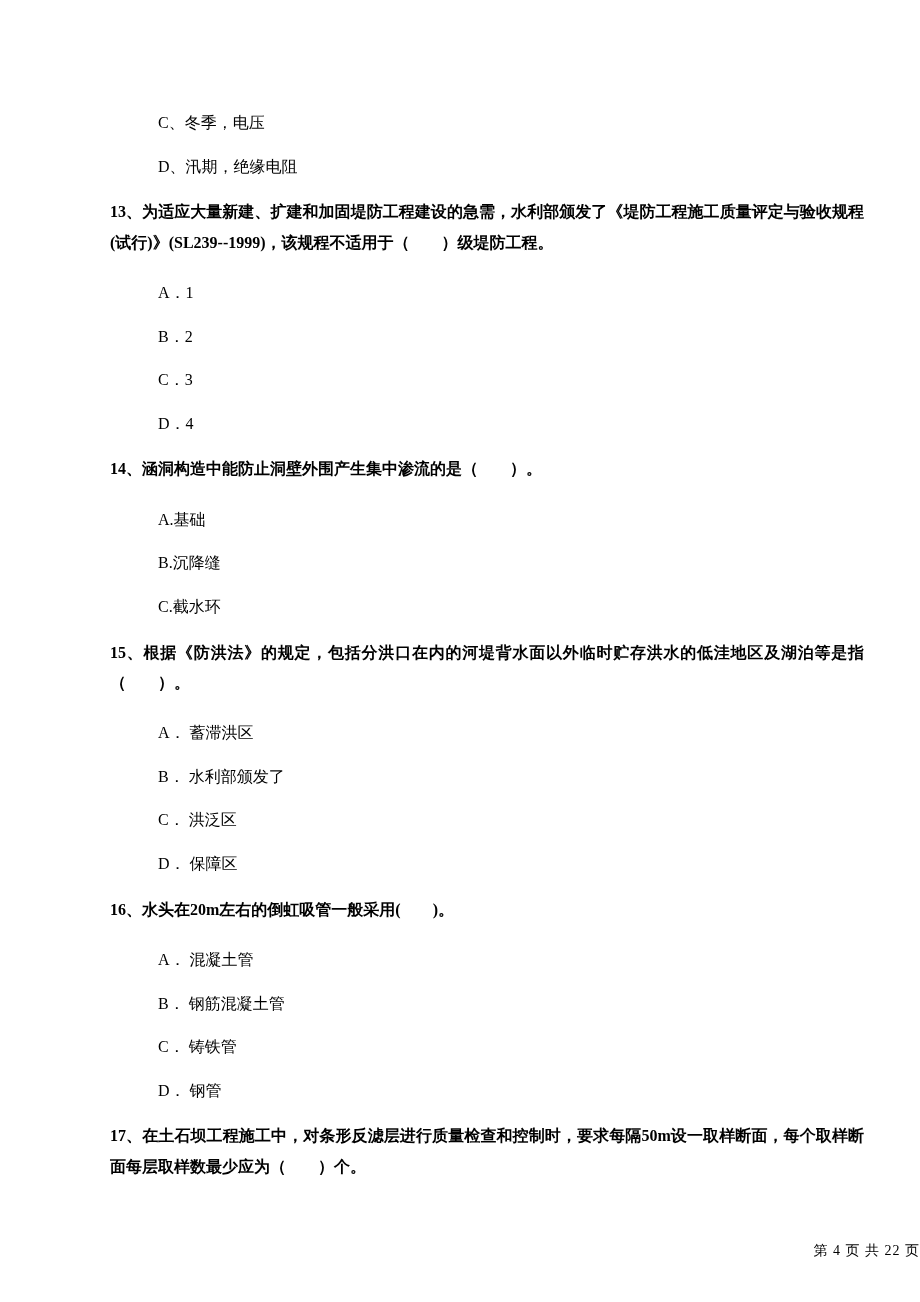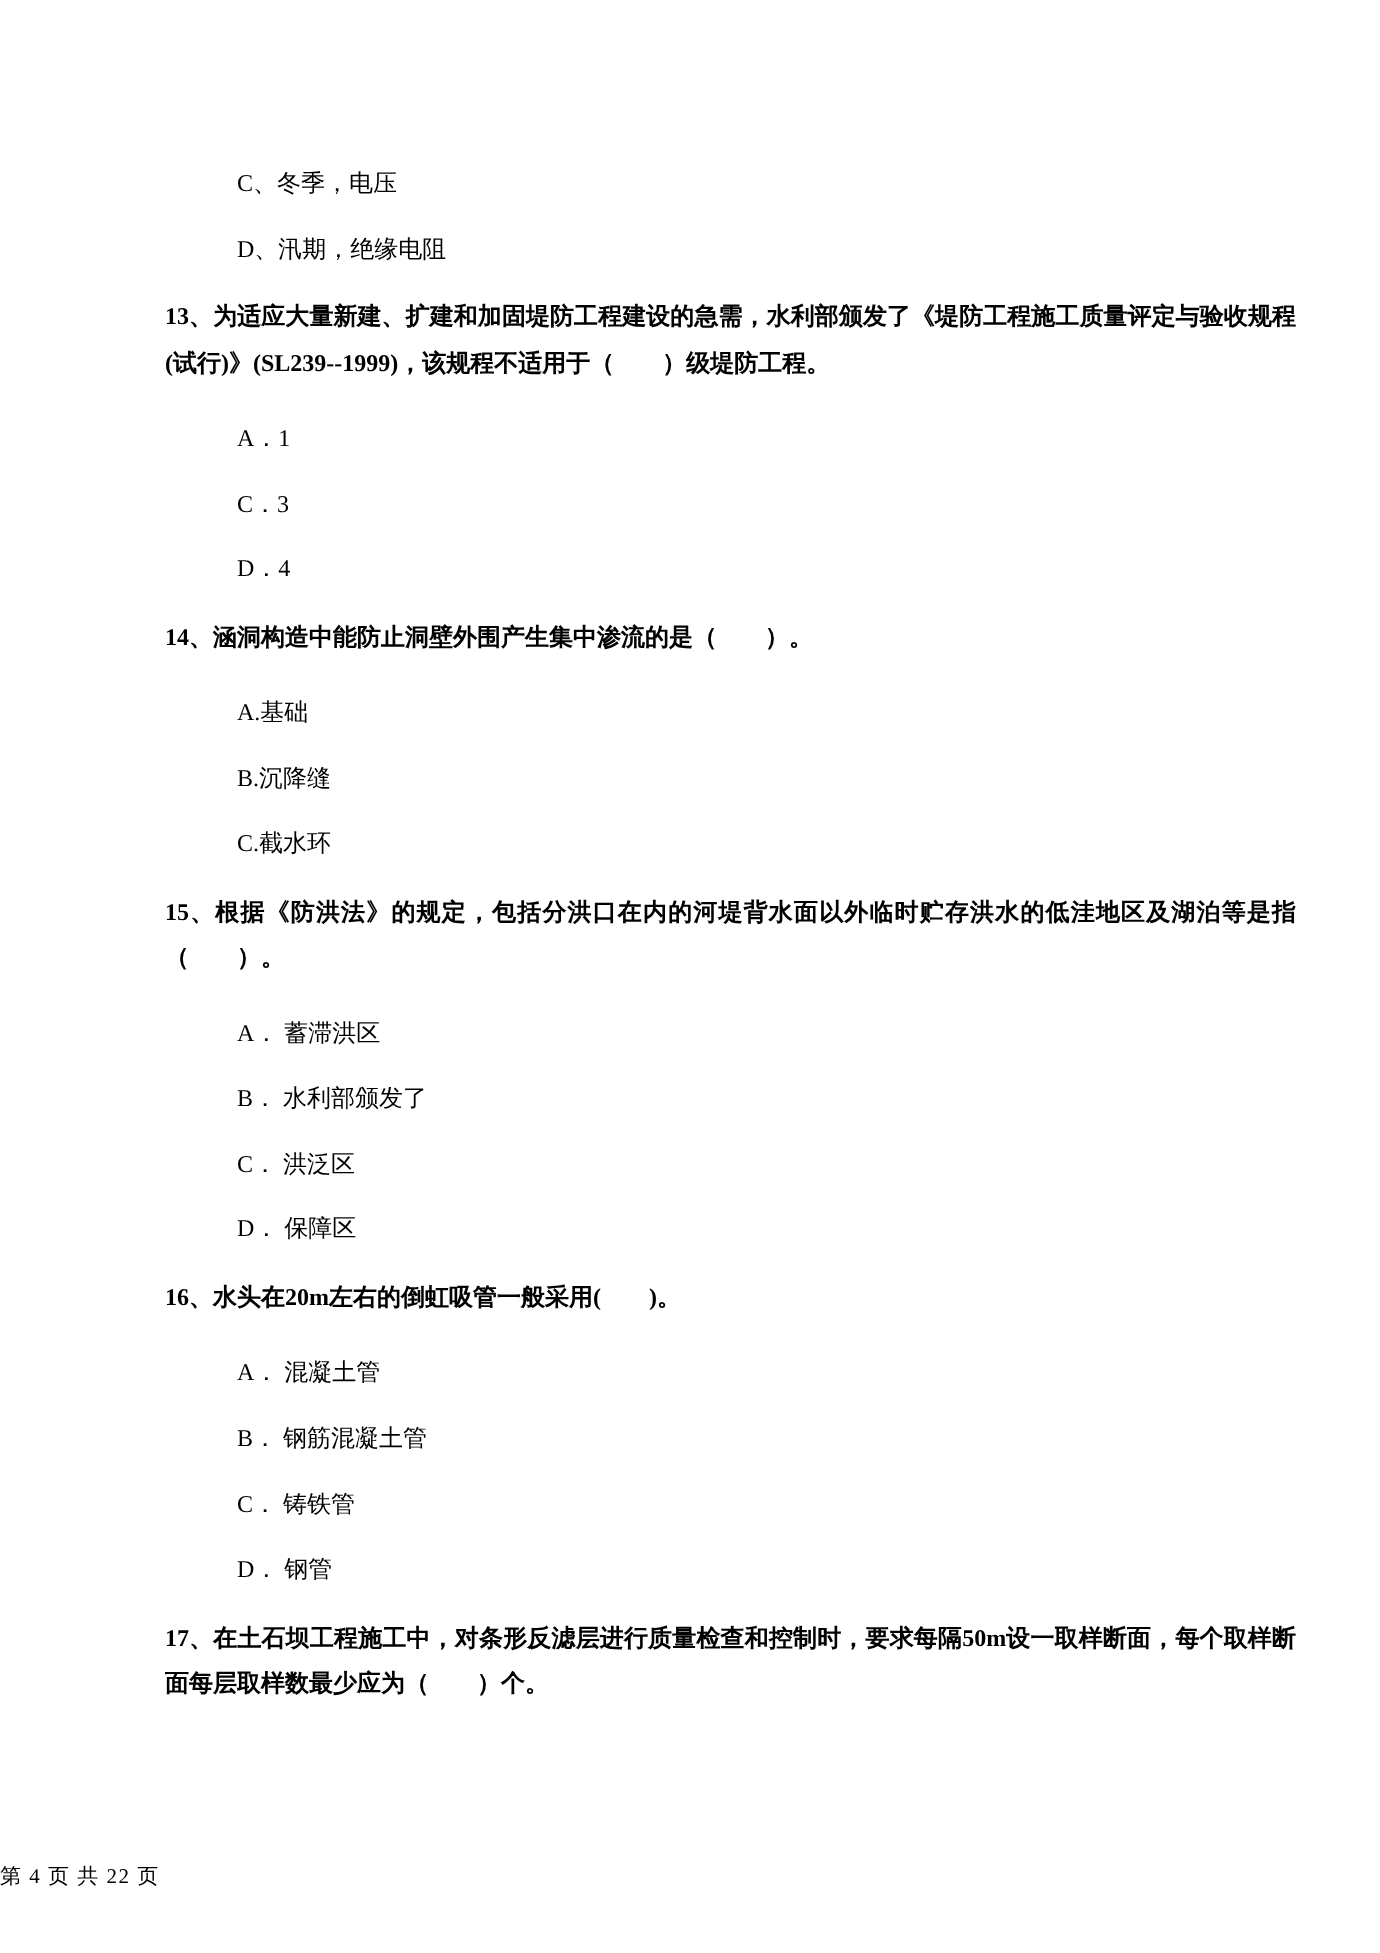--- a/index.html
+++ b/index.html
@@ -27,35 +27,36 @@
     margin: 0 0 22px 0;
     line-height: 1.9;
     text-align: justify;
     font-weight: bold;
   }
   .footer {
     position: absolute;
     bottom: 42px;
     left: 0;
     width: 100%;
-    text-align: left;
+    text-align: right;
     font-size: 14px;
     letter-spacing: 1px;
   }
 </style>
 </head>
 <body>
 
 <div class="page">
 
   <p class="option">C、冬季，电压</p>
   <p class="option">D、汛期，绝缘电阻</p>
 
   <p class="question">13、为适应大量新建、扩建和加固堤防工程建设的急需，水利部颁发了《堤防工程施工质量评定与验收规程(试行)》(SL239--1999)，该规程不适用于（　　）级堤防工程。</p>
   <p class="option">A．1</p>
+  <p class="option">B．2</p>
   <p class="option">C．3</p>
   <p class="option">D．4</p>
 
   <p class="question">14、涵洞构造中能防止洞壁外围产生集中渗流的是（　　）。</p>
   <p class="option">A.基础</p>
   <p class="option">B.沉降缝</p>
   <p class="option">C.截水环</p>
 
   <p class="question">15、根据《防洪法》的规定，包括分洪口在内的河堤背水面以外临时贮存洪水的低洼地区及湖泊等是指（　　）。</p>
   <p class="option">A． 蓄滞洪区</p>

